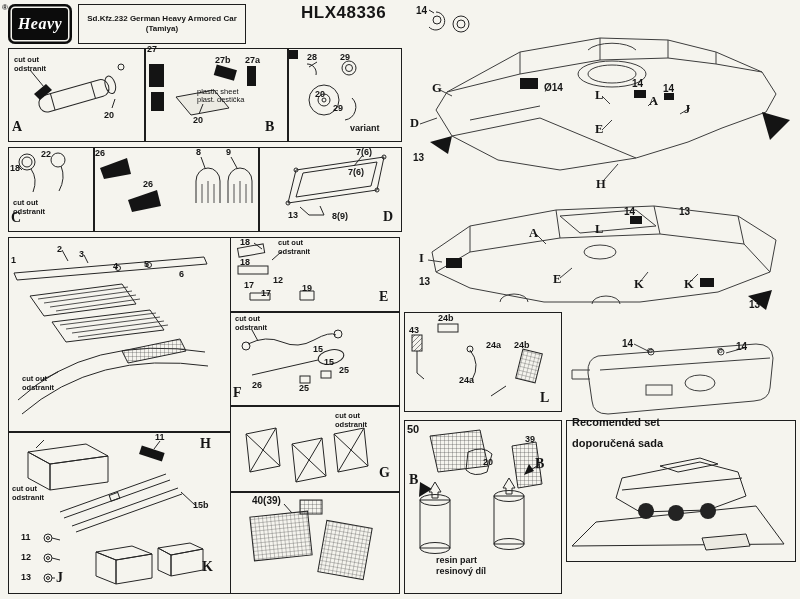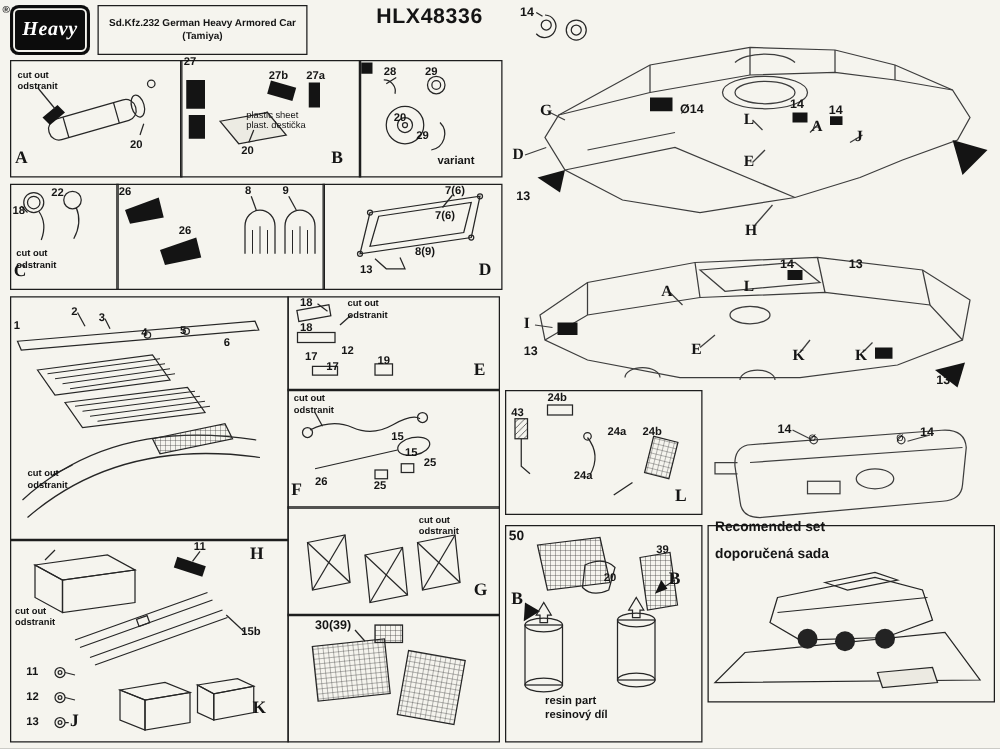--- a/index.html
+++ b/index.html
@@ -366,21 +366,21 @@
   <span class="lt" style="left:11px;top:211px">C</span>
 
   <span class="lb" style="left:95px;top:149px">26</span>
   <span class="lb" style="left:143px;top:180px">26</span>
   <span class="lb" style="left:196px;top:148px">8</span>
   <span class="lb" style="left:226px;top:148px">9</span>
 
   <span class="lb" style="left:356px;top:148px">7(6)</span>
   <span class="lb" style="left:348px;top:168px">7(6)</span>
   <span class="lb" style="left:288px;top:211px">13</span>
-  <span class="lb" style="left:332px;top:197px">8(9)</span>
+  <span class="lb" style="left:332px;top:212px">8(9)</span>
   <span class="lt" style="left:383px;top:210px">D</span>
 
   <span class="lb" style="left:11px;top:256px">1</span>
   <span class="lb" style="left:57px;top:245px">2</span>
   <span class="lb" style="left:79px;top:250px">3</span>
   <span class="lb" style="left:113px;top:262px">4</span>
   <span class="lb" style="left:144px;top:260px">5</span>
   <span class="lb" style="left:179px;top:270px">6</span>
 
   <span class="lb" style="left:240px;top:238px">18</span>
@@ -402,21 +402,21 @@
 
   <span class="lb" style="left:155px;top:433px">11</span>
   <span class="lt" style="left:200px;top:437px">H</span>
   <span class="lb" style="left:193px;top:501px">15b</span>
   <span class="lb" style="left:21px;top:533px">11</span>
   <span class="lb" style="left:21px;top:553px">12</span>
   <span class="lb" style="left:21px;top:573px">13</span>
   <span class="lt" style="left:56px;top:571px">J</span>
   <span class="lt" style="left:202px;top:560px">K</span>
 
-  <span class="lb2" style="left:252px;top:496px">30(39)</span>
+  <span class="lb2" style="left:252px;top:496px">40(39)</span>
 
   <span class="lb" style="left:409px;top:326px">43</span>
   <span class="lb" style="left:438px;top:314px">24b</span>
   <span class="lb" style="left:486px;top:341px">24a</span>
   <span class="lb" style="left:514px;top:341px">24b</span>
   <span class="lb" style="left:459px;top:376px">24a</span>
   <span class="lt" style="left:540px;top:391px">L</span>
 
   <span class="lb3" style="left:407px;top:423px">50</span>
   <span class="lb" style="left:525px;top:435px">39</span>

